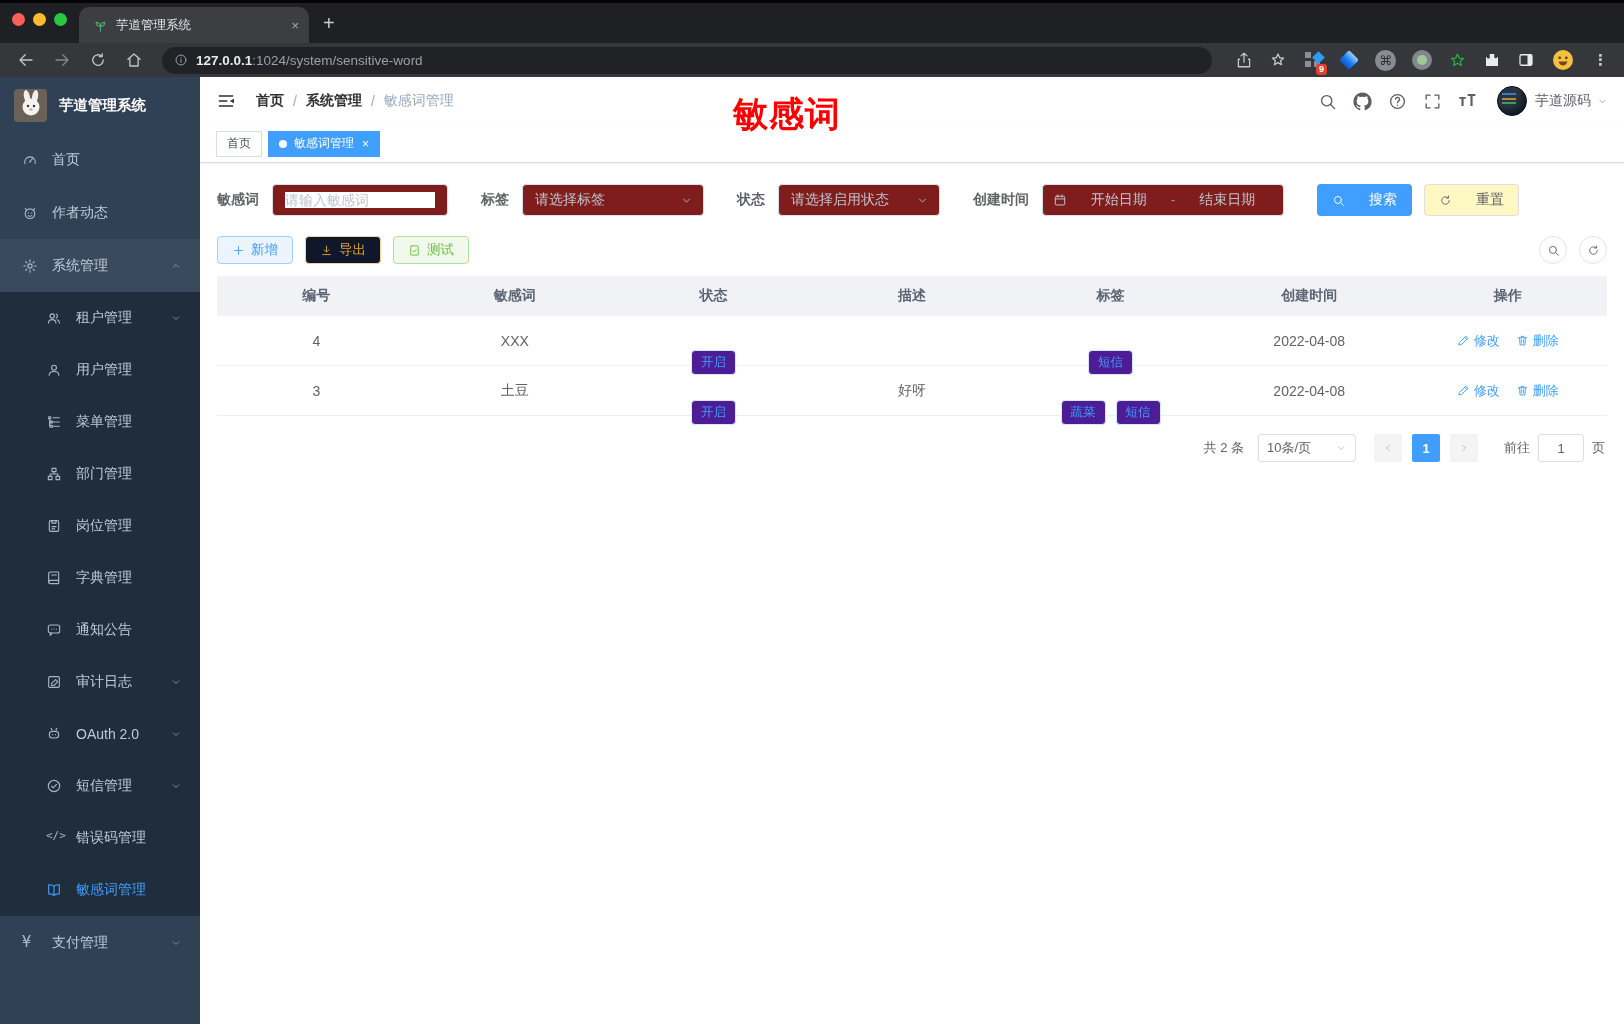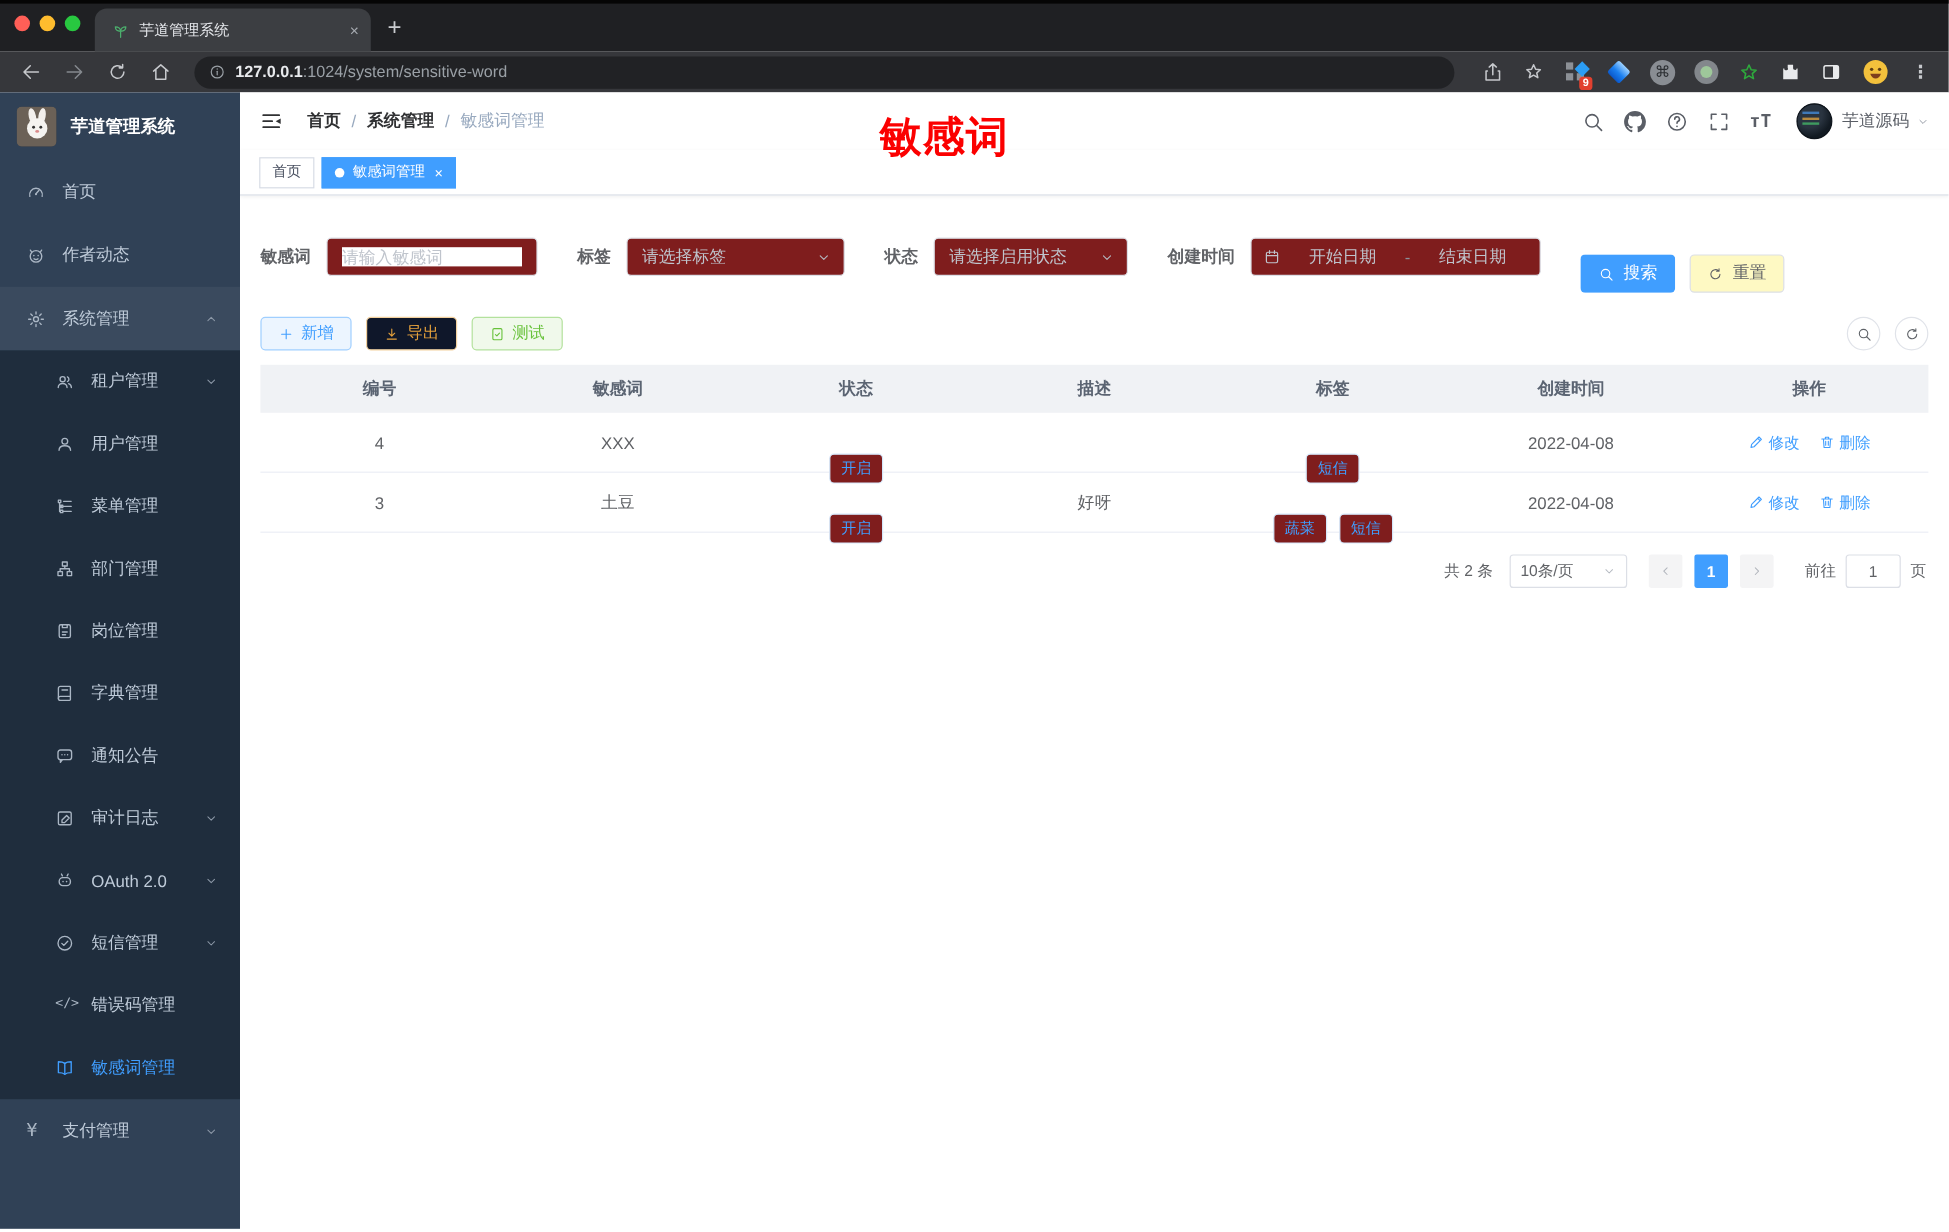--- a/index.html
+++ b/index.html
@@ -91,21 +91,21 @@
   .f-input { width:176px; padding:0 12px; }
   .f-input input { border:none; outline:none; width:100%; font-size:14px; color:#606266; font-family:inherit;}
   .f-input input::placeholder { color:#bfc4cc; }
   .f-select { padding:0 10px 0 12px; color:#bfc4cc; justify-content:space-between;}
   .sel-tag { width:182px; } .sel-status { width:162px; }
   .f-caret { width:13px; height:13px; color:#b4b9c1; }
   .f-date { width:242px; padding:0 10px; color:#bfc4cc; gap:6px; }
   .f-date .cal { width:14px; height:14px; color:#c0c4cc; }
   .f-date .dph { flex:1; text-align:center; }
   .f-date .dsep { color:#8a9099; }
-  .btn { height:32px; border-radius:4px; font-size:14px; display:inline-flex; align-items:center; justify-content:center; gap:8px; cursor:pointer; border:1px solid transparent; font-family:inherit;margin-top:28px;}
+  .btn { height:32px; border-radius:4px; font-size:14px; display:inline-flex; align-items:center; justify-content:center; gap:24px; cursor:pointer; border:1px solid transparent; font-family:inherit;}
   .btn .bi { width:13px; height:13px; }
   .btn-search { background:#409eff; color:#fff; padding:0 14px; }
   .btn-reset { background:#fef9c3; color:#606266; border-color:#dcdfe6; padding:0 14px; margin-left:12px;}
 
   
   .trow { margin-top:20px; display:flex; align-items:flex-start; }
   .pbtn { height:28px; padding:0 14px; border-radius:4px; font-size:13.5px; display:inline-flex; align-items:center; gap:6px; cursor:pointer; margin-right:12px; border:1px solid;}
   .pbtn .bi { width:13px; height:13px; }
   .pbtn-add { background:#ecf5ff; border-color:#a0cfff; color:#409eff; }
   .pbtn-export { background:#0f172a; border-color:#f3d19e; color:#e6a23c; }
@@ -113,21 +113,21 @@
   .circ-group { margin-left:auto; display:flex; gap:12px; }
   .circ { width:28px; height:28px; border-radius:50%; border:1px solid #e0e3e9; background:#fff; display:flex; align-items:center; justify-content:center; color:#5f6368; cursor:pointer;}
   .circ .bi { width:13px; height:13px; }
 
   
   .dtable { margin-top:12px; }
   .t-head { display:flex; height:40px; background:#f0f2f5; align-items:center; }
   .t-hcell { flex:1; text-align:center; font-size:14px; color:#5b6472; font-weight:600; }
   .t-row { display:flex; height:50px; align-items:center; border-bottom:1px solid #ebeef5; }
   .t-cell { flex:1; text-align:center; font-size:14px; color:#606266; display:flex; align-items:center; justify-content:center; gap:10px;}
-  .etag { display:inline-flex; align-items:center; height:25px; padding:0 9px; background:#7f1d1d; border:1px solid #d5e8fb; border-radius:4px; color:#409eff; font-size:12.5px;margin-top:44px; }
+  .etag { display:inline-flex; align-items:center; height:25px; padding:0 9px; background:#4c1d95; border:1px solid #d5e8fb; border-radius:4px; color:#409eff; font-size:12.5px;margin-top:44px; }
   .op-link { color:#409eff; font-size:13px; display:inline-flex; align-items:center; gap:4px; cursor:pointer;}
   .op-link .bi { width:13px; height:13px; }
 
   
   .pager { margin-top:18px; display:flex; align-items:center; justify-content:flex-end; font-size:13px; color:#606266; }
   .pg-total { margin-right:14px; }
   .pg-size { width:98px; height:28px; border:1px solid #dcdfe6; border-radius:3px; display:flex; align-items:center; justify-content:space-between; padding:0 8px; color:#606266; cursor:pointer;}
   .pg-size .f-caret{ width:12px; height:12px;}
   .pg-arrow { width:28px; height:28px; background:#f4f4f5; border-radius:2px; display:flex; align-items:center; justify-content:center; color:#b1b5bc; cursor:pointer; }
   .pg-arrow .bi { width:12px; height:12px; }

